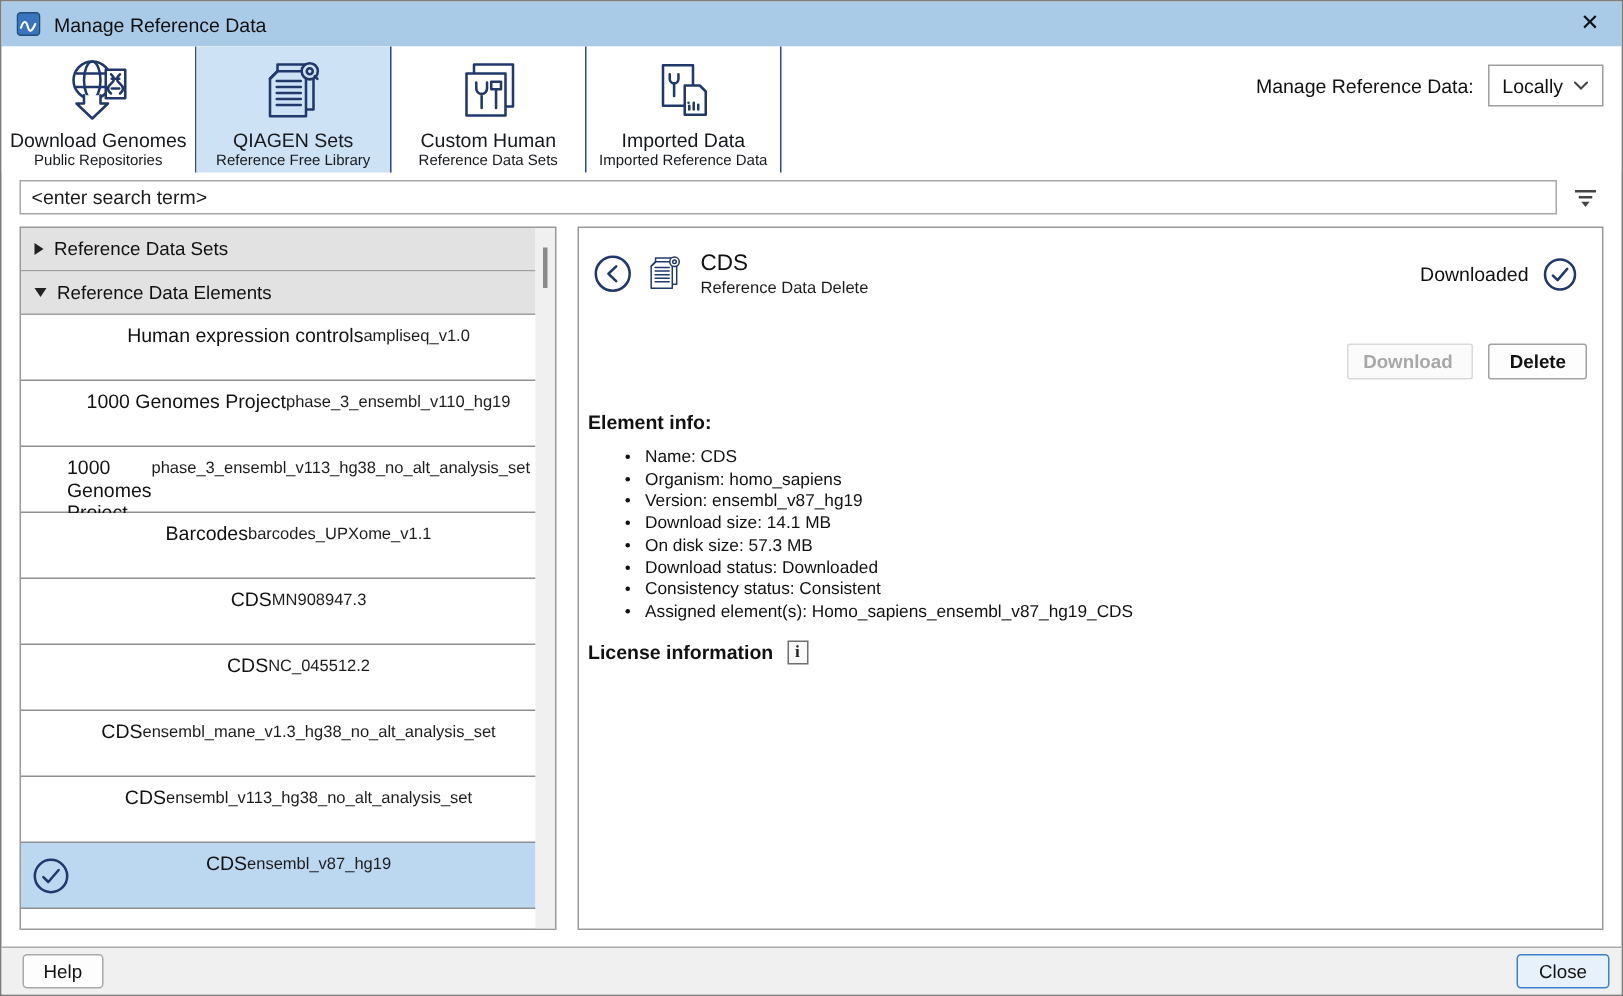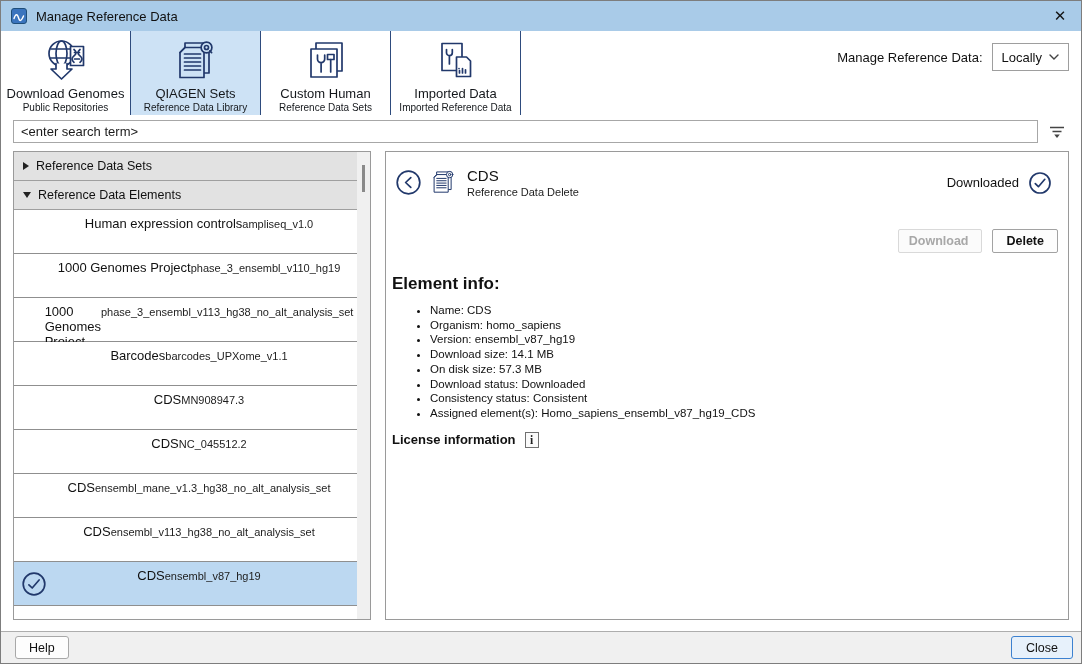--- a/index.html
+++ b/index.html
@@ -67,21 +67,21 @@
   .detail-title{font-size:15px;color:#111;}
   .detail-subtitle{font-size:11px;color:#1d1d1d;margin-top:2px;}
   .status-wrap{margin-left:auto;display:flex;align-items:center;gap:9px;padding-right:4px;}
   .status-label{font-size:13px;color:#111;}
   .status-check{width:24px;height:24px;color:var(--accent-navy);display:inline-flex;}
 
   .detail-actions{display:flex;justify-content:flex-end;gap:10px;padding:31px 10px 0 0;}
   .act-btn{height:24px;padding:0 13px;font-size:12.5px;font-weight:600;font-family:"Liberation Sans",sans-serif;color:#111;background:#FDFDFD;border:1px solid #a2a2a2;border-radius:2px;cursor:default;}
   .act-btn.disabled{color:#a8a8a8;border-color:#d9d9d9;background:#FBFBFB;padding-left:10px;}
 
-  .element-info-heading{font-size:17px;font-weight:700;color:#111;padding:21px 0 0 6px;}
+  .element-info-heading{font-size:13px;font-weight:700;color:#111;padding:21px 0 0 6px;}
   .element-info-list{margin:9px 0 0 0;padding-left:44px;font-size:11.5px;color:#111;line-height:14.7px;}
   .element-info-list li{margin:0;}
   .license-row{display:flex;align-items:center;gap:9px;padding:11px 0 0 6px;}
   .license-heading{font-size:13px;font-weight:700;color:#111;}
   .info-box{width:14px;height:16px;border:1px solid #707070;background:#fafafa;display:inline-flex;align-items:center;justify-content:center;font-family:"Liberation Serif",serif;font-weight:700;font-size:11.5px;color:#222;}
 
   
   .footer{position:absolute;left:0;right:0;bottom:0;height:32px;background:#F0F0F0;border-top:1px solid #adadad;display:flex;align-items:center;padding:0 7px;}
   .help-btn{height:23px;padding:0 13px;font-size:12.5px;color:#111;background:#FDFDFD;border:1px solid #a8a8a8;border-radius:3px;font-family:"Liberation Sans",sans-serif;cursor:default;margin-left:7px;}
   .close-btn{margin-left:auto;height:23px;padding:0 14px;font-size:12.5px;color:#111;background:var(--close-bg);border:1px solid var(--close-border);border-radius:3px;font-family:"Liberation Sans",sans-serif;cursor:default;margin-right:1px;}
@@ -125,21 +125,21 @@
           <rect x="12" y="5" width="24" height="30"></rect>
           <path class="sheet" d="M12 9.5h19v30H7V14.5z"></path>
           <path d="M12 9.5l-5 5"></path>
           <path d="M11.5 16h16M11.5 20h16M11.5 24h16M11.5 28h16M11.5 32h16"></path>
           <circle class="sheet" cx="33.5" cy="9.5" r="5.4"></circle>
           <circle cx="33.5" cy="9.5" r="2"></circle>
           <path d="M36.8 12.8l1.8 1.8"></path>
         </svg>
       </span>
       <span class="tab-label">QIAGEN Sets</span>
-      <span class="tab-sublabel">Reference Data Library</span>
+      <span class="tab-sublabel">Reference Free Library</span>
     </div>
     <div class="tab">
       <span class="tab-icon">
         <svg class="ln" width="46" height="46" viewBox="0 0 46 46">
           <rect x="13" y="5" width="26" height="28"></rect>
           <rect class="sheet" x="8" y="11" width="26" height="28"></rect>
           <path d="M14.5 17v4a3.6 3.6 0 0 0 7.2 0v-4M18.1 24.5V34"></path>
           <rect x="24.5" y="16.5" width="6.5" height="5"></rect>
           <path d="M27.7 21.5V34"></path>
         </svg>

